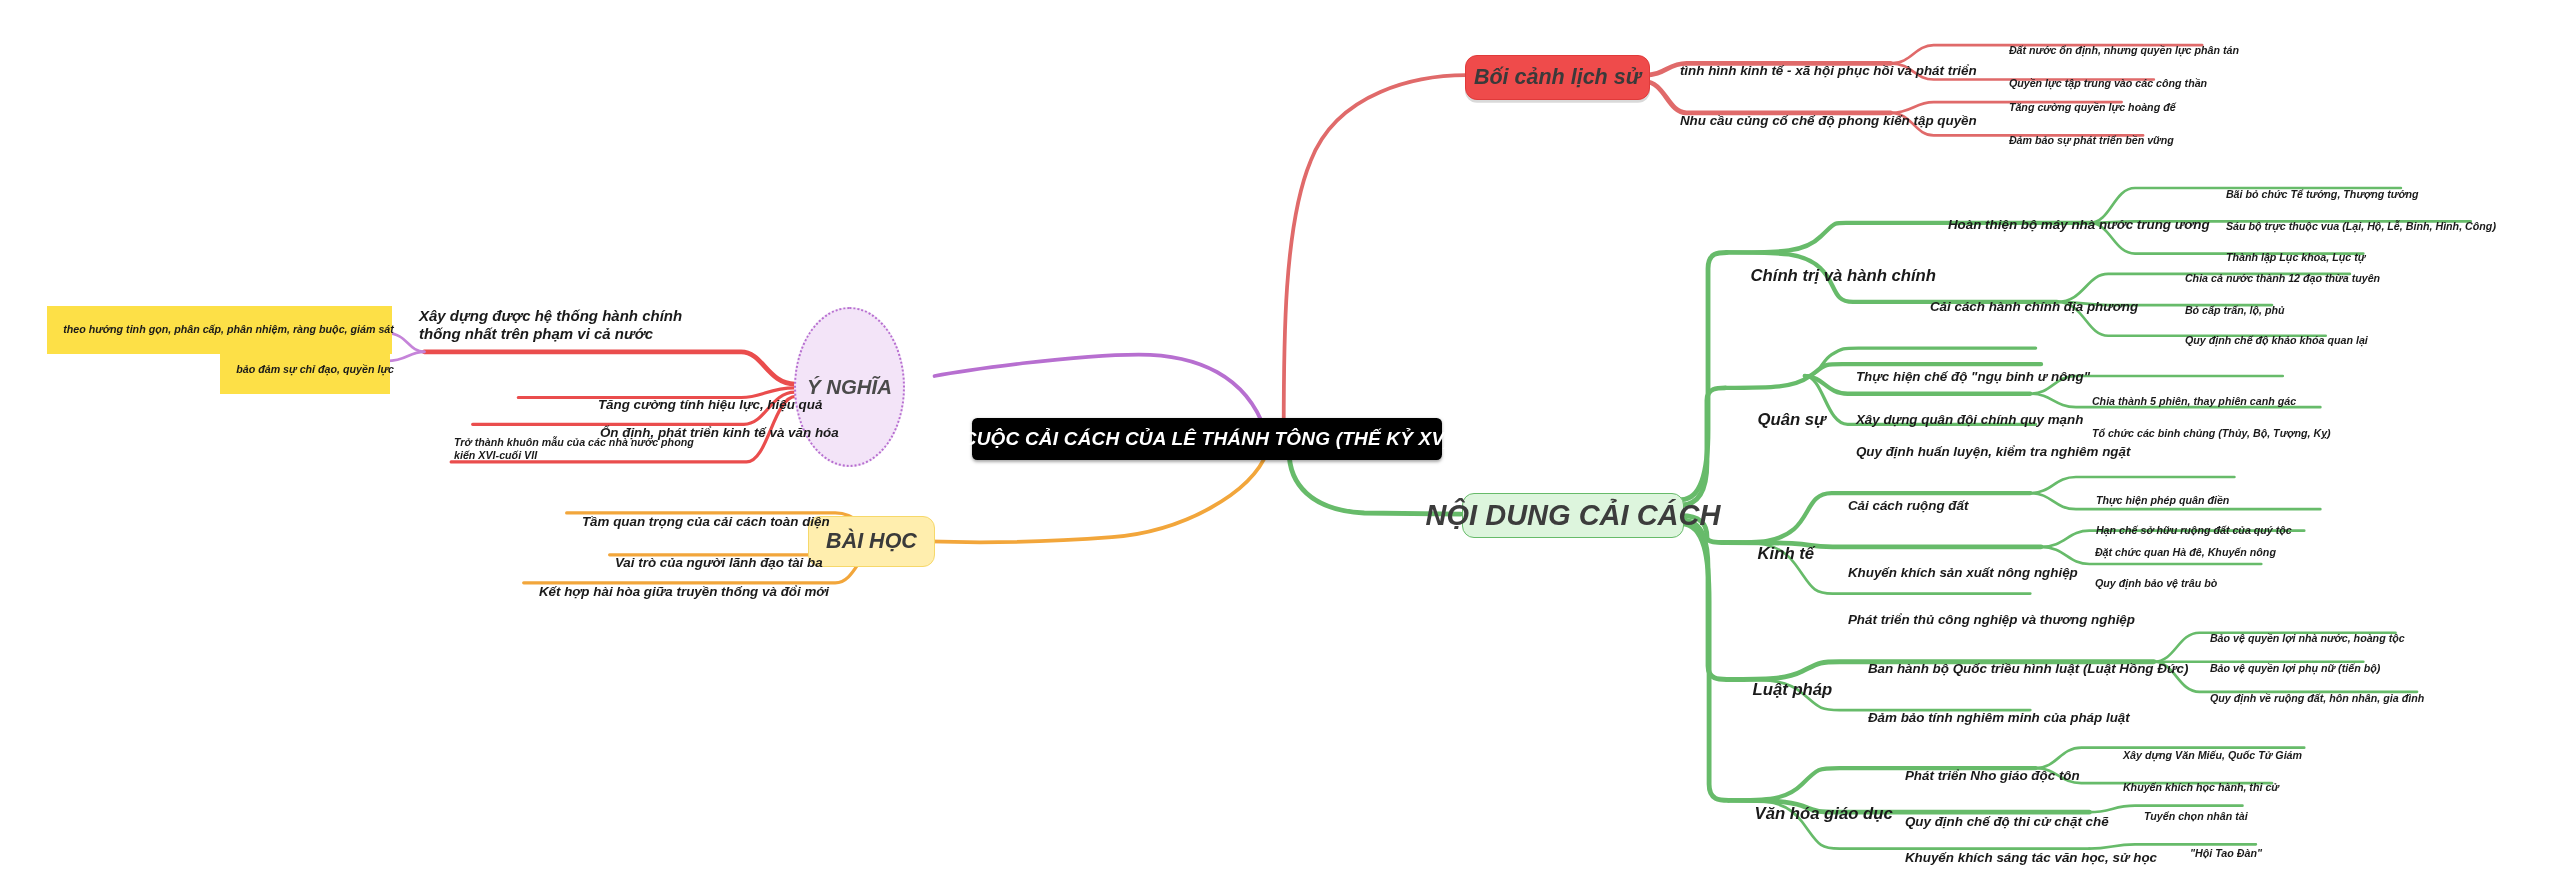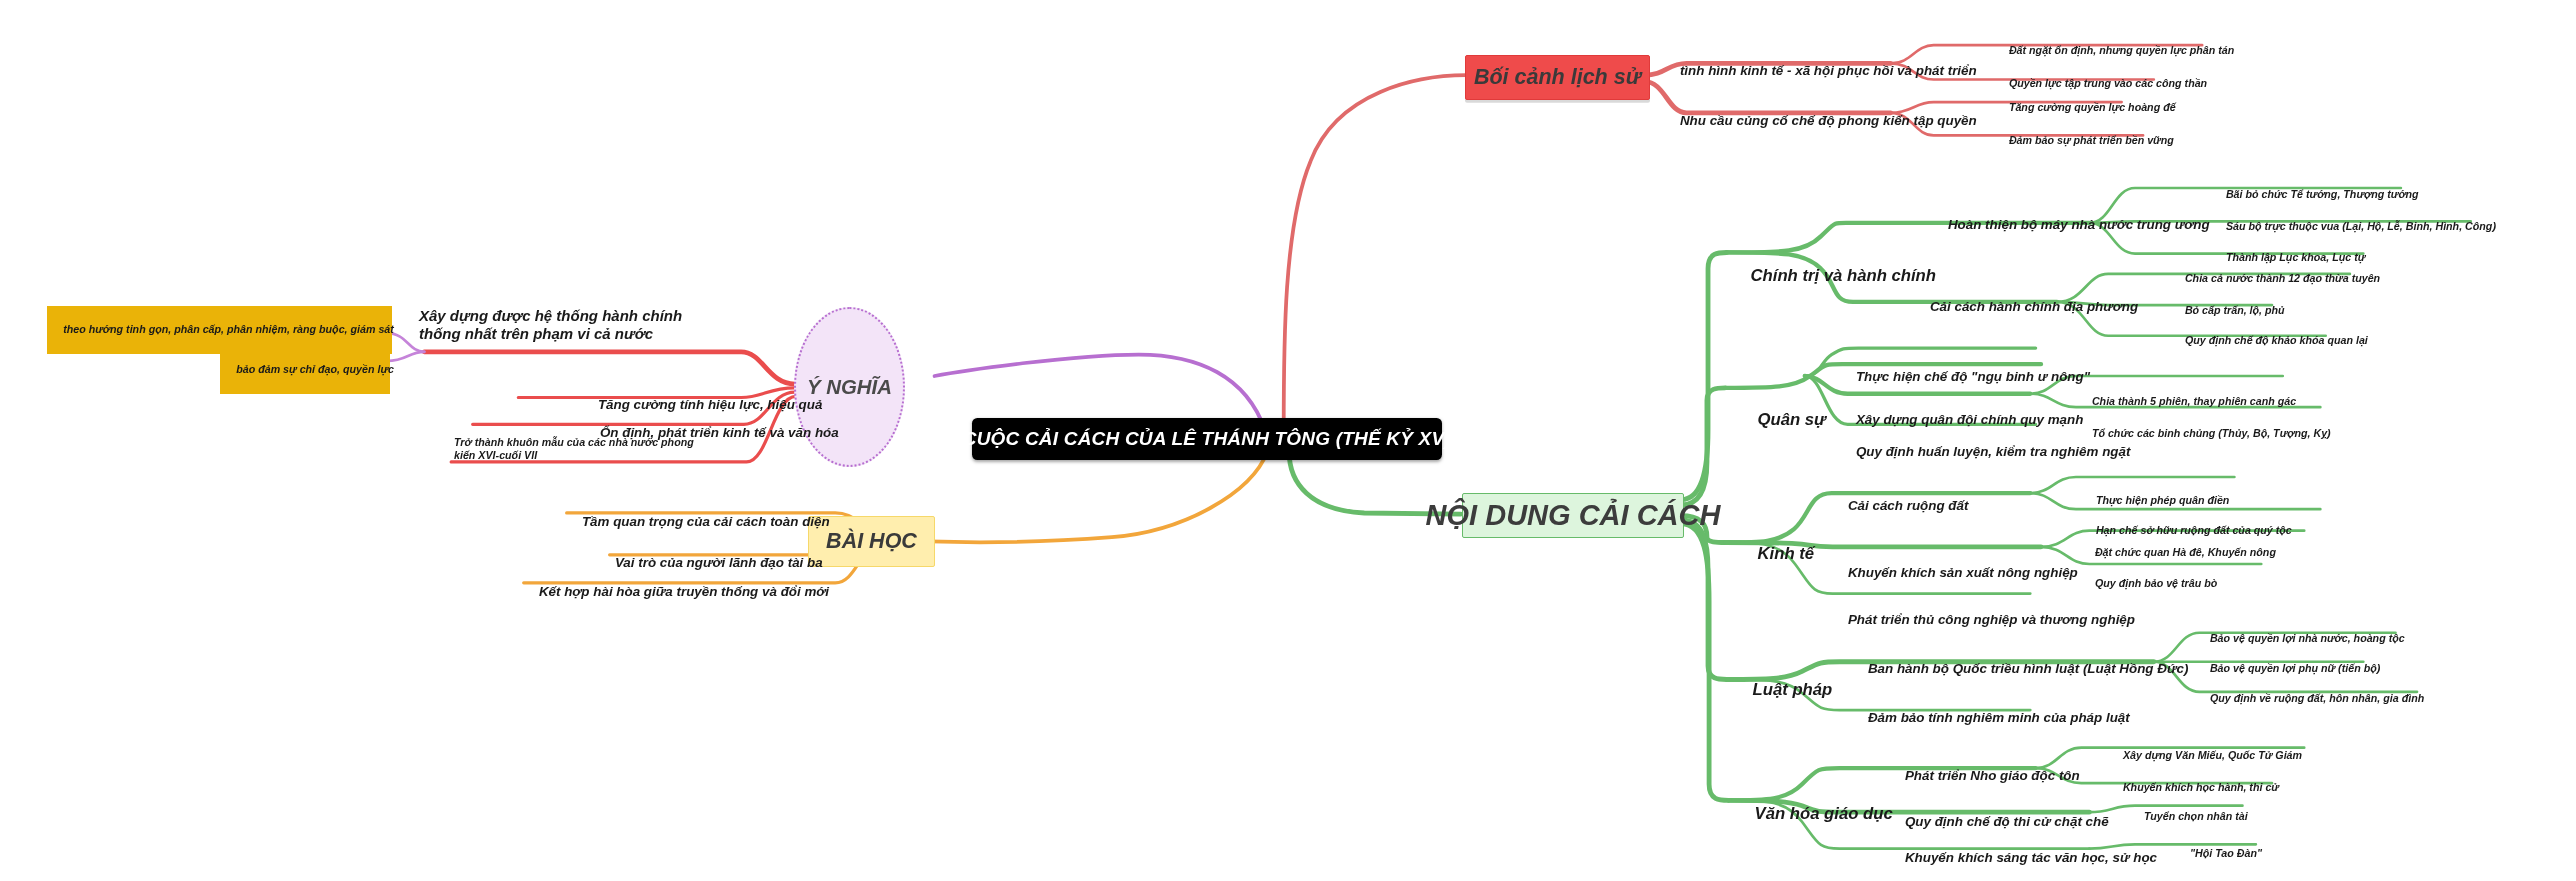--- a/index.html
+++ b/index.html
@@ -11,35 +11,35 @@
   .node{position:absolute;font-style:italic;font-weight:bold;color:#1a1a1a;
         white-space:pre;line-height:1.22;}
 
   
   .root{background:#000000;color:#ffffff;border-radius:5.4px;
         font-size:19px;letter-spacing:0.2px;padding:7.5px 11.8px 8.6px 11.8px;
         display:flex;align-items:center;justify-content:center;
         box-shadow:0 1.6px 3.2px rgba(0,0,0,.35);}
 
   
-  .cap{border-radius:2px;display:flex;align-items:center;justify-content:center;
+  .cap{border-radius:12px;display:flex;align-items:center;justify-content:center;
        font-size:21.5px;color:#3a3a3a;text-align:center;}
   .cap-red{background:#ef4b4b;border:1.6px solid #e03a3a;
            box-shadow:0 2.7px 0 rgba(0,0,0,.15);}
   .cap-green{background:#ddf5dd;border:1.6px solid #67bb6a;font-size:29px;color:#3c3c3c;}
   .cap-yellow{background:#ffeeae;border:1.6px solid #f6d86a;font-size:21.5px;margin-left:8px;}
   .cap-ellipse{background:#f3e4f8;border:2.1px dotted #b76fd0;border-radius:50%;
                font-size:20.4px;color:#4a4a4a;}
   .t-sm{font-size:10.7px;}
   .t-md{font-size:13.4px;}
   .t-lg{font-size:15px;}
   .t-xl{font-size:16.7px;}
 
   
-  .purple-box{background:#eab308;font-size:10.7px;color:#1a1a1a;
+  .purple-box{background:#fde047;font-size:10.7px;color:#1a1a1a;
               padding:2.7px 4.3px 3.2px 4.3px;line-height:1.3;}
 </style>
 </head>
 <body>
 
 <div id="canvas">
 
   <svg id="wires" viewBox="0 0 4796 1642" xmlns="http://www.w3.org/2000/svg">
     <g fill="none" stroke-linecap="round" stroke-linejoin="round">
 
@@ -141,21 +141,21 @@
   </div>
 
   <div class="node t-md" style="left:1665px;top:47px;">
     <span>tình hình kinh tế - xã hội phục hồi và phát triển</span>
   </div>
   <div class="node t-md" style="left:1665px;top:97px;">
     <span>Nhu cầu củng cố chế độ phong kiến tập quyền</span>
   </div>
 
   <div class="node t-sm" style="left:1997px;top:31px;">
-    <span>Đất ngặt ổn định, nhưng quyền lực phân tán</span>
+    <span>Đất nước ổn định, nhưng quyền lực phân tán</span>
   </div>
   <div class="node t-sm" style="left:1997px;top:64px;">
     <span>Quyền lực tập trung vào các công thần</span>
   </div>
   <div class="node t-sm" style="left:1997px;top:88px;">
     <span>Tăng cường quyền lực hoàng đế</span>
   </div>
   <div class="node t-sm" style="left:1997px;top:121px;">
     <span>Đảm bảo sự phát triển bền vững</span>
   </div>

